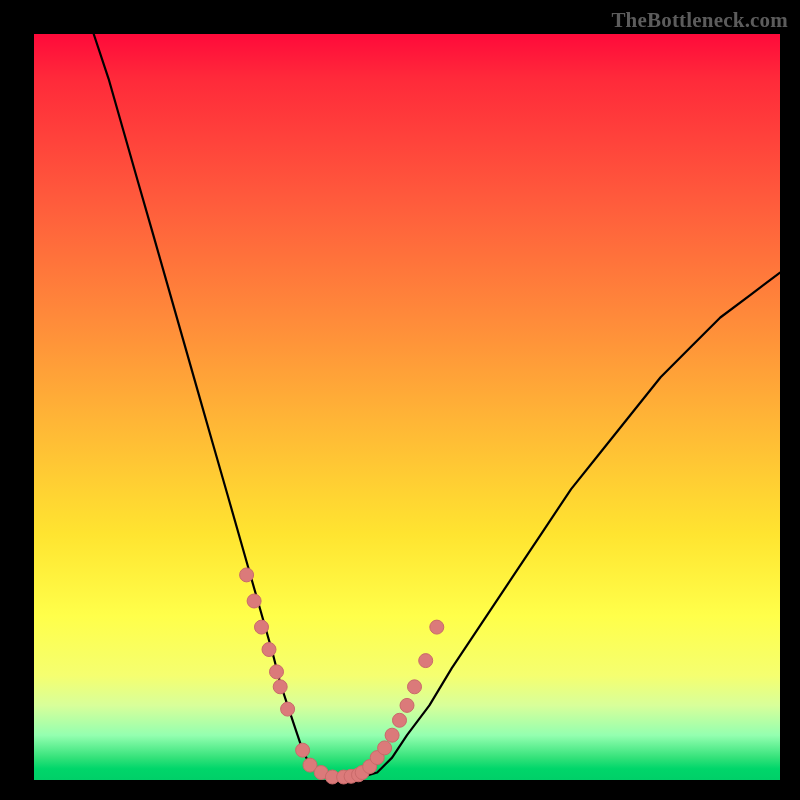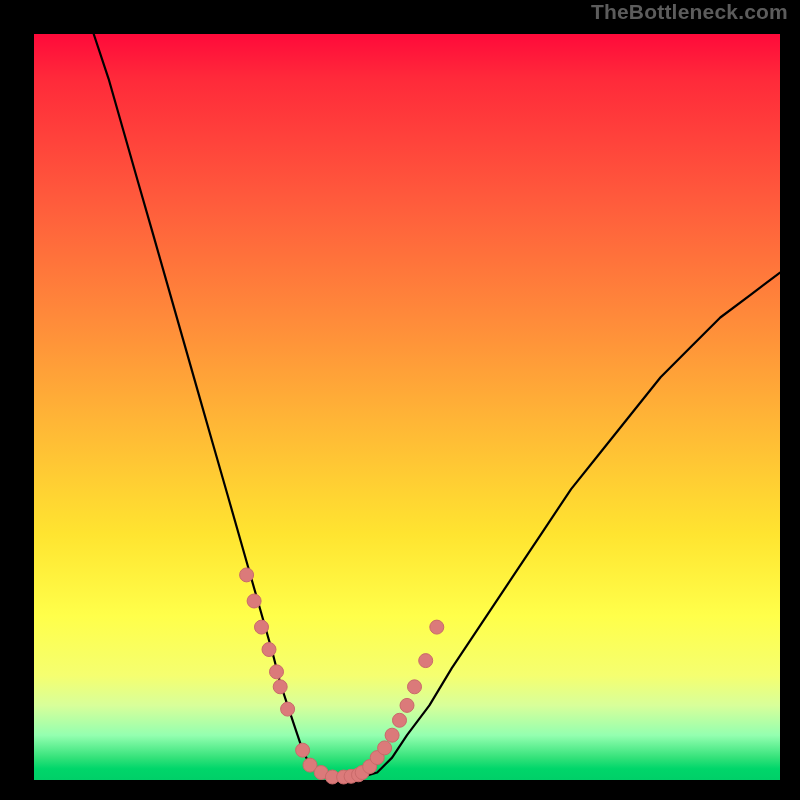--- a/index.html
+++ b/index.html
@@ -39,27 +39,28 @@
       #f5ff70 86%,
       #d8ff9a 90%,
       #94ffb0 94%,
       #34e27a 97%,
       #00d66a 98.5%,
       #00cf68 100%
     );
   }
   .watermark {
     position: absolute;
-    top: 0;
+    top: 8px;
     right: 12px;
     color: #5c5c5c;
     font-size: 21px;
     font-weight: 600;
     letter-spacing: 0.2px;
     user-select: none;
+    font-family: Liberation Serif, serif;
   }
   svg.overlay {
     position: absolute;
     left: 0;
     top: 0;
     width: 746px;
     height: 746px;
     overflow: visible;
   }
   .curve {

